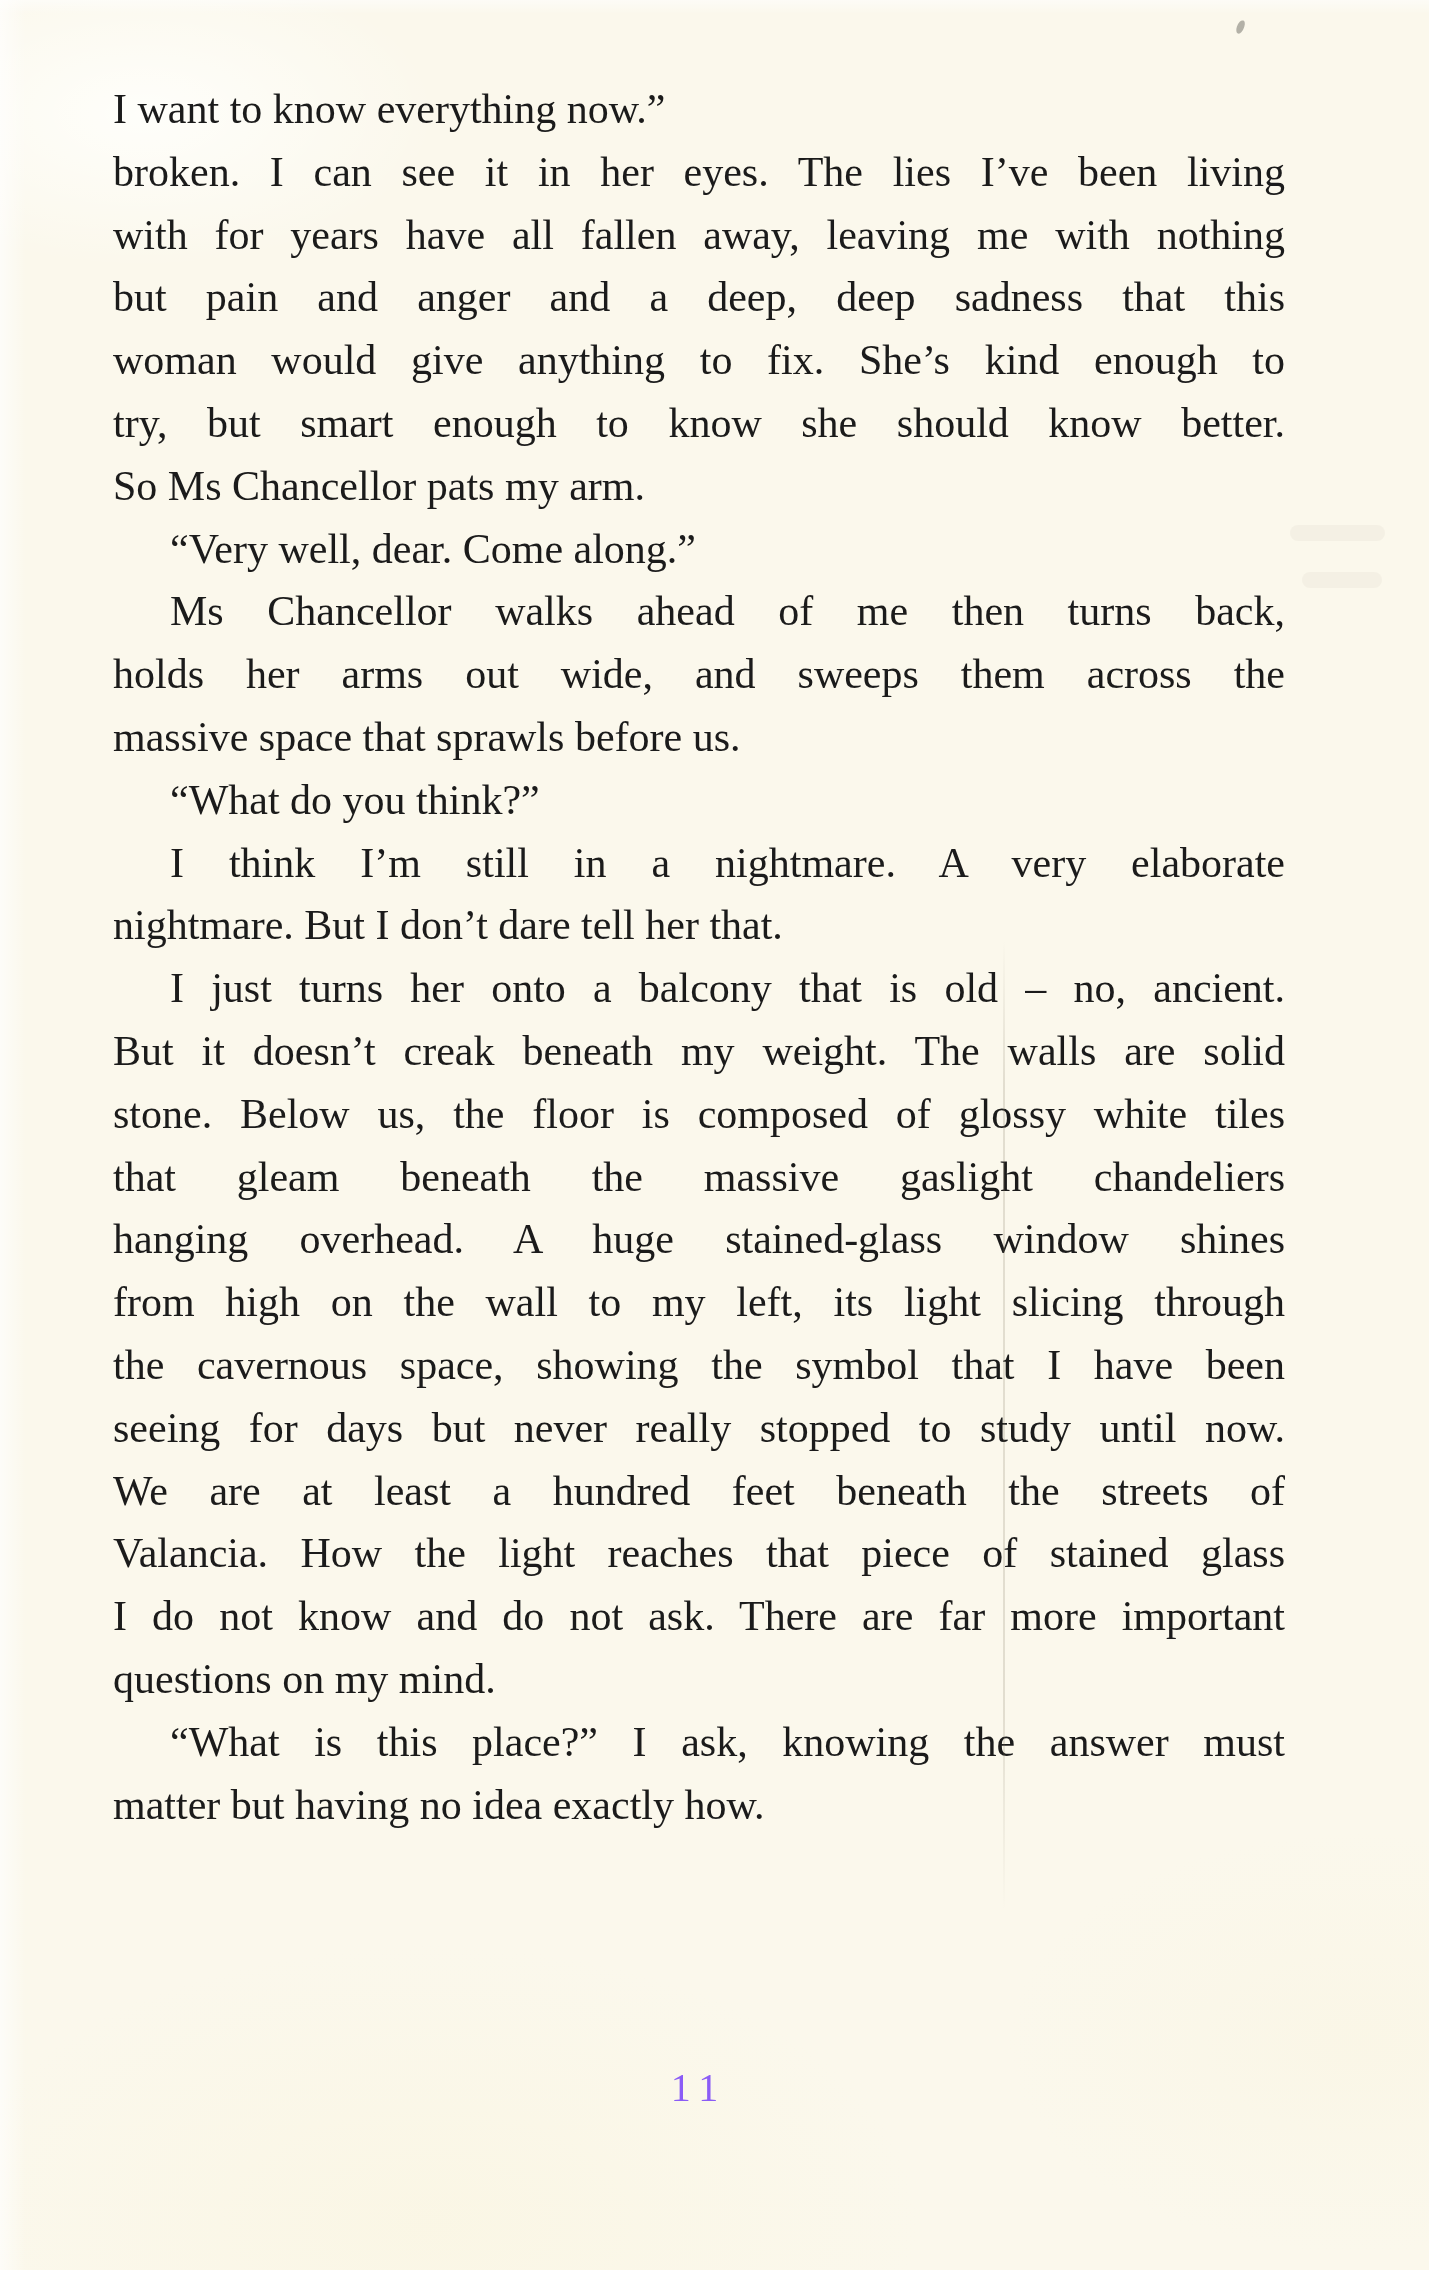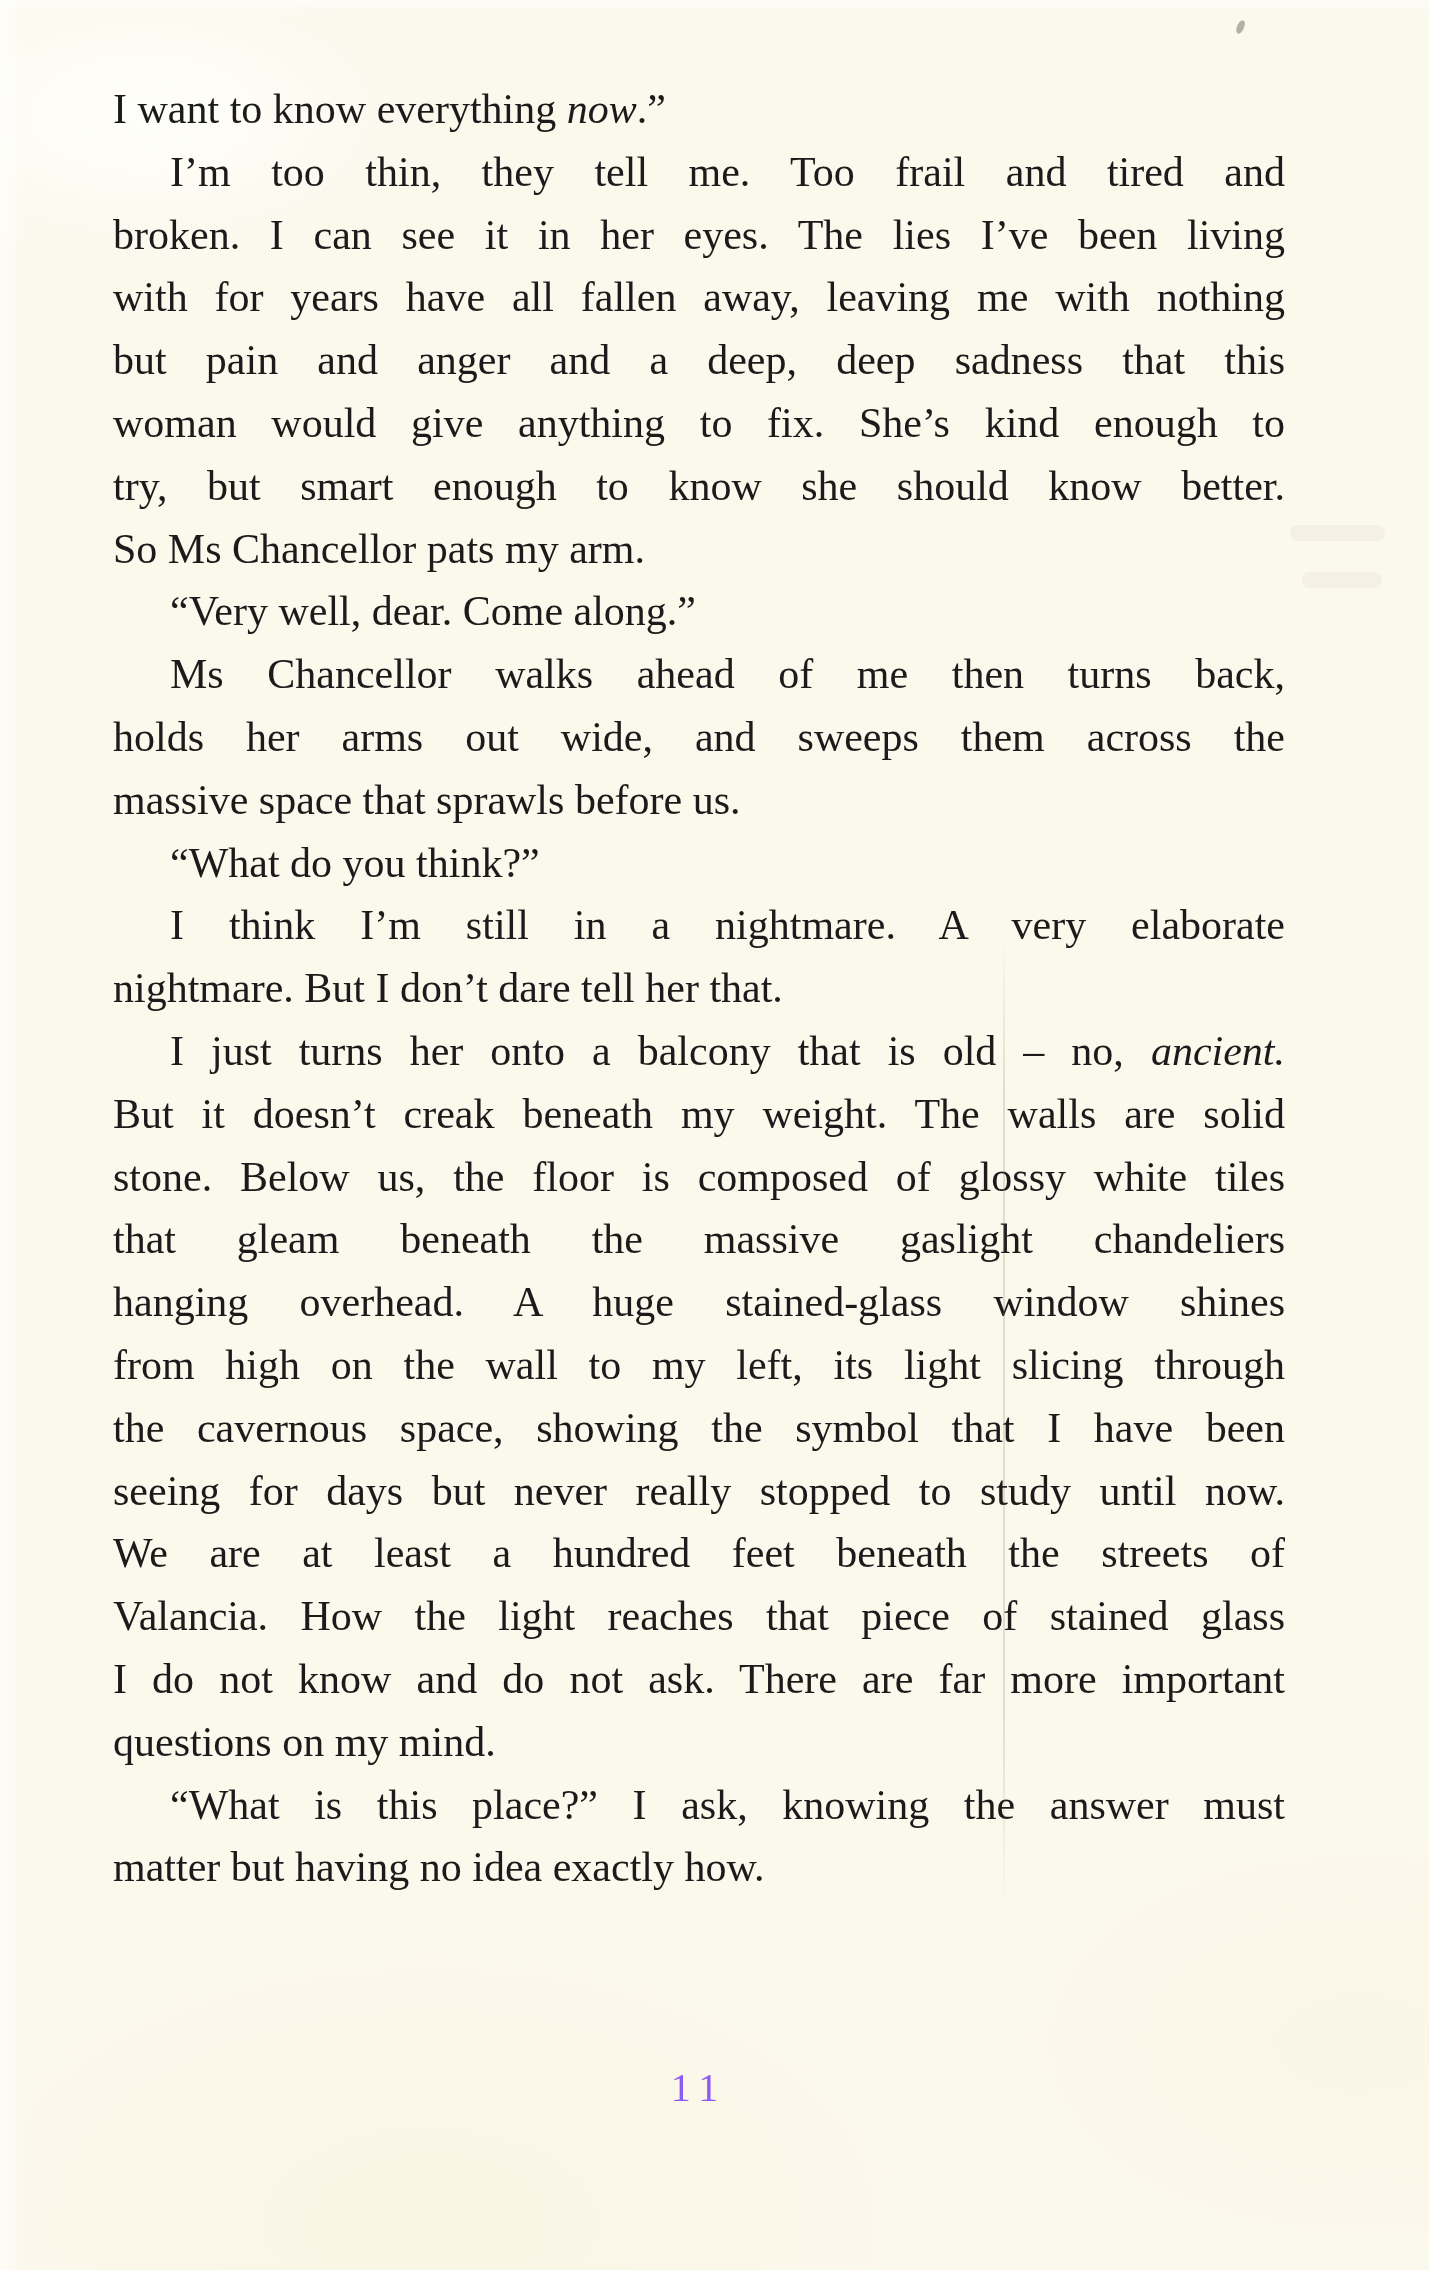--- a/index.html
+++ b/index.html
@@ -31,21 +31,21 @@
   }
   .line {
     font-size: 42px;
     line-height: 62.8px;
     text-align: left;
     hyphens: none;
     color: #1b1b1b;
   }
   .line.just { text-align: justify; text-align-last: justify; }
   .line.indent { text-indent: 57px; }
-  .italic { font-style: italic; }
+  .italic { }
   .page-number {
     position: absolute;
     left: 113px; top: 2064px;
     width: 1172px;
     text-align: center;
     font-size: 40px;
     letter-spacing: 9px;
     color: #8b5cf6;
   }
   .scan-crease {
@@ -75,21 +75,20 @@
   .scan-smudge-2 { left: 1302px; top: 572px; width: 80px; }
 </style>
 </head>
 <body>
 
 <div class="edge-light"></div>
 <div class="edge-light-top"></div>
 
 <div class="text-block">
     <div class="line"><span>I want to know everything </span><span class="italic">now</span><span>.”</span></div>
-    <div class="line just indent"><span>I’m too thin, they tell me. Too frail and tired and</span></div>
     <div class="line just"><span>broken. I can see it in her eyes. The lies I’ve been living</span></div>
     <div class="line just"><span>with for years have all fallen away, leaving me with nothing</span></div>
     <div class="line just"><span>but pain and anger and a deep, deep sadness that this</span></div>
     <div class="line just"><span>woman would give anything to fix. She’s kind enough to</span></div>
     <div class="line just"><span>try, but smart enough to know she should know better.</span></div>
     <div class="line"><span>So Ms Chancellor pats my arm.</span></div>
     <div class="line indent"><span>“Very well, dear. Come along.”</span></div>
     <div class="line just indent"><span>Ms Chancellor walks ahead of me then turns back,</span></div>
     <div class="line just"><span>holds her arms out wide, and sweeps them across the</span></div>
     <div class="line"><span>massive space that sprawls before us.</span></div>

